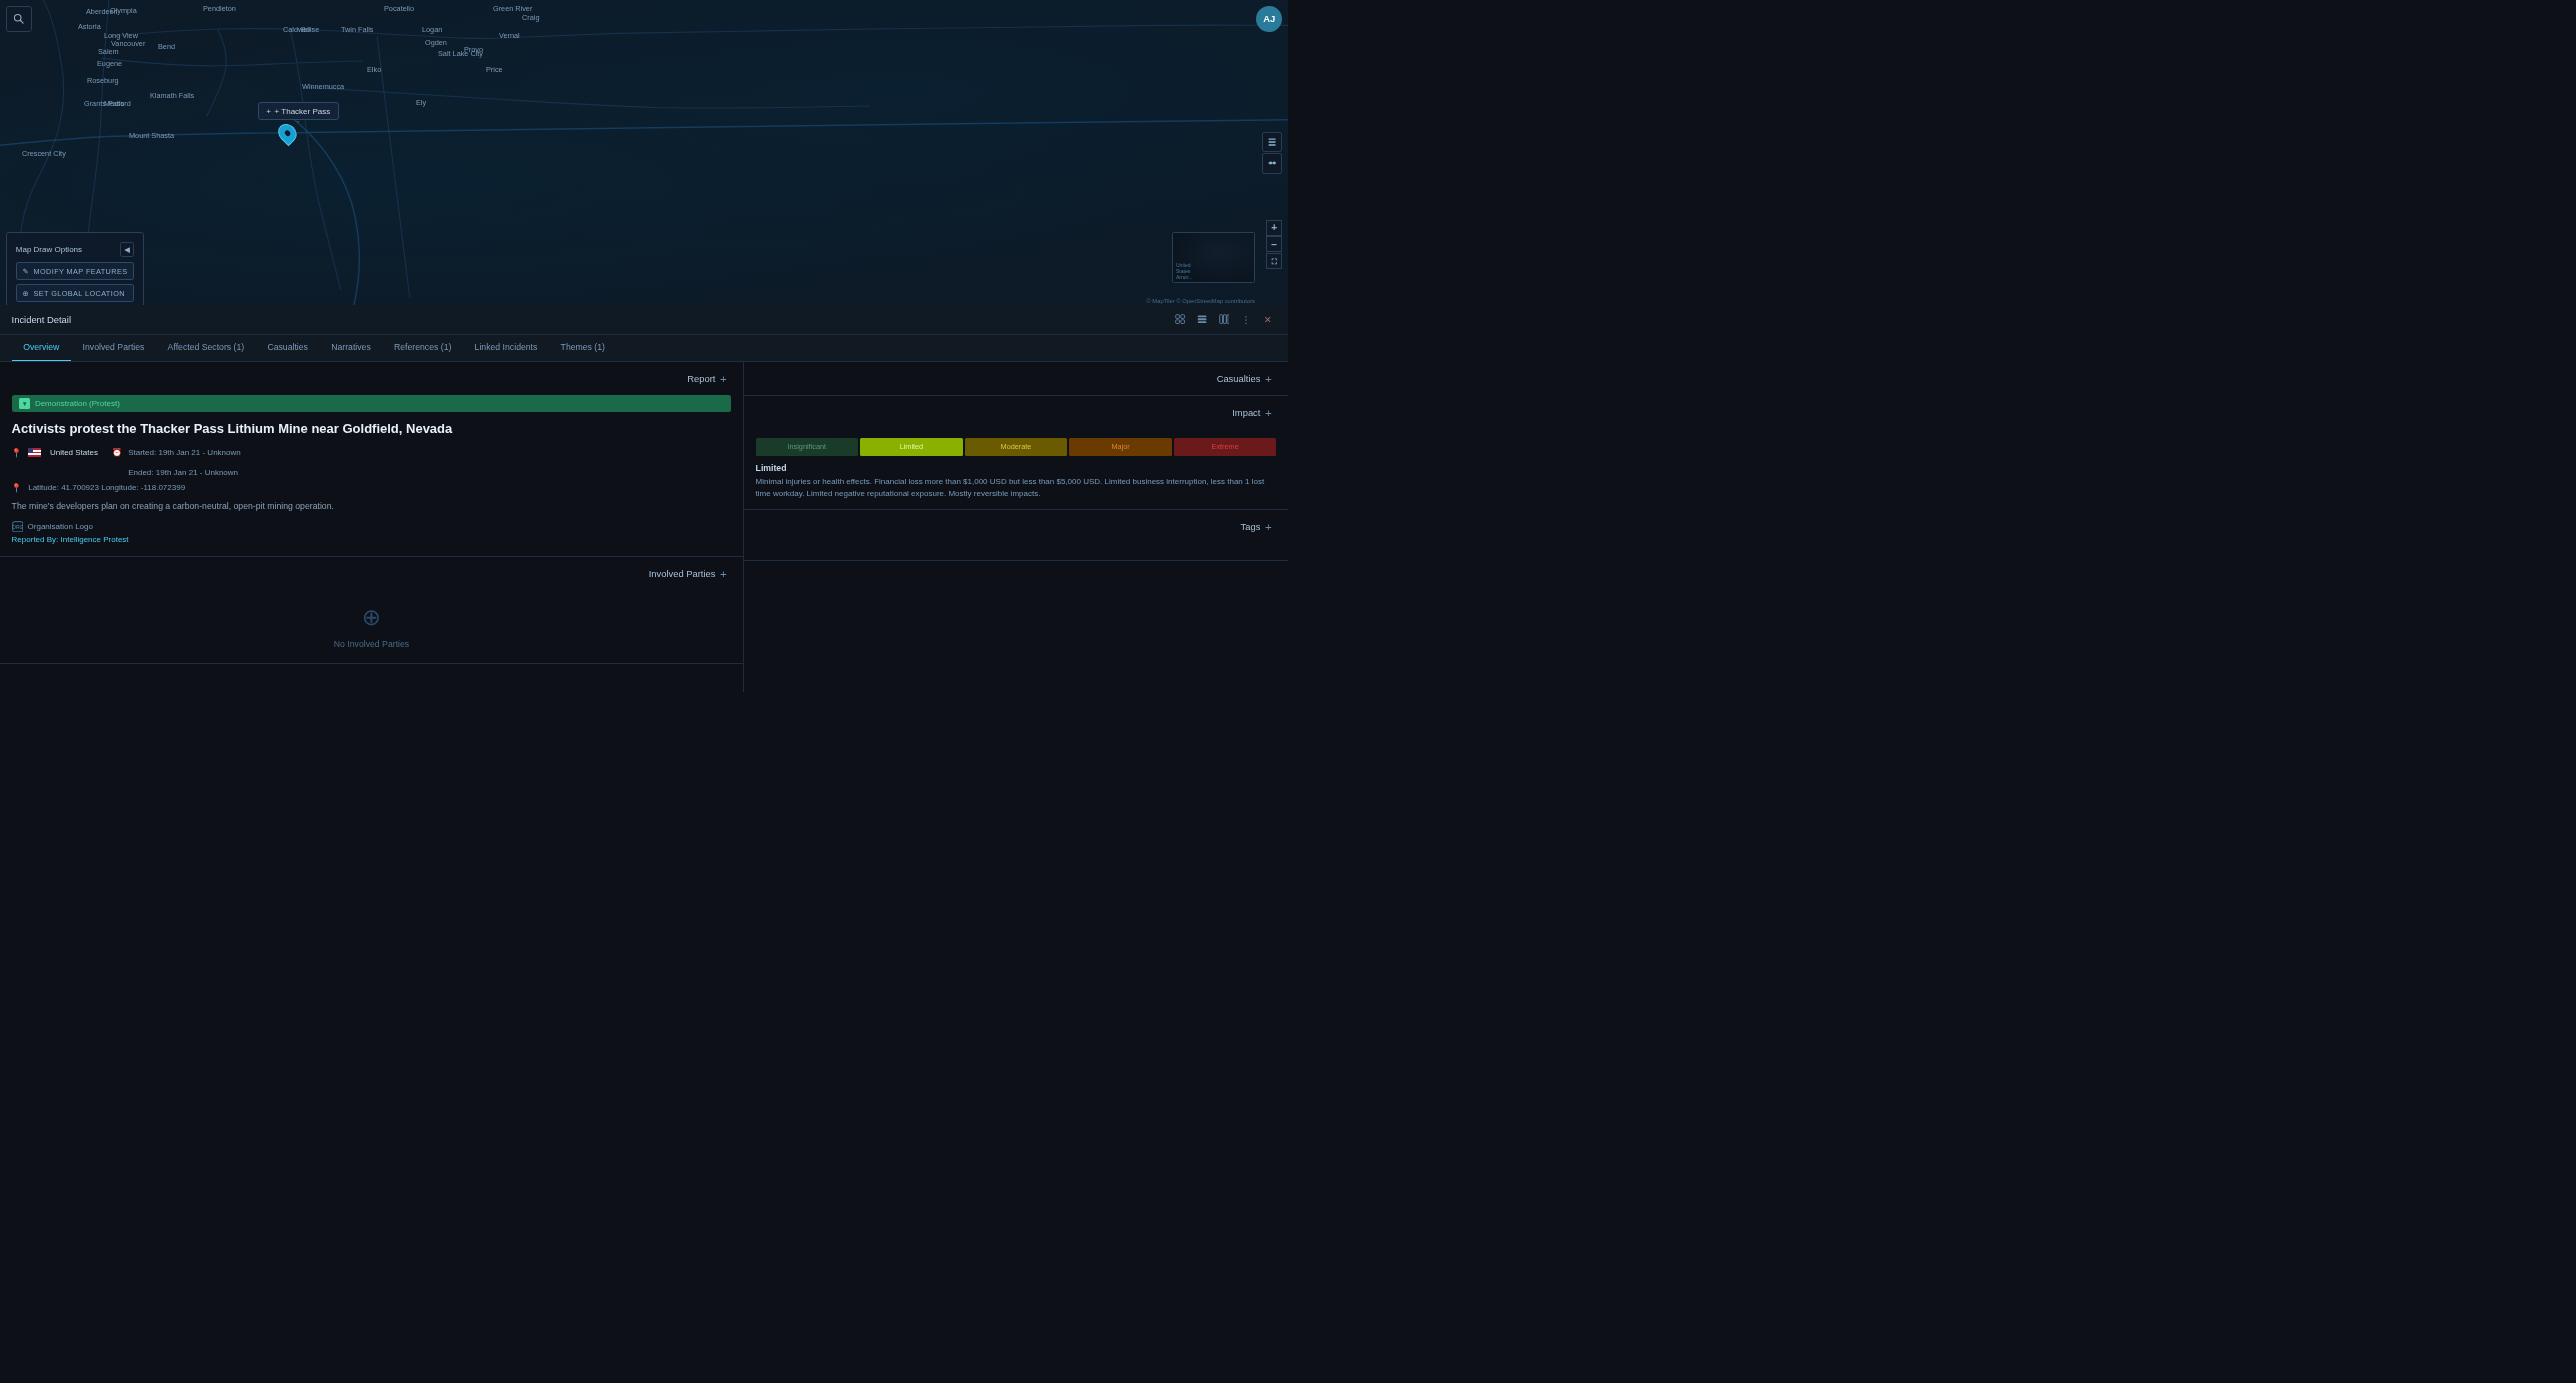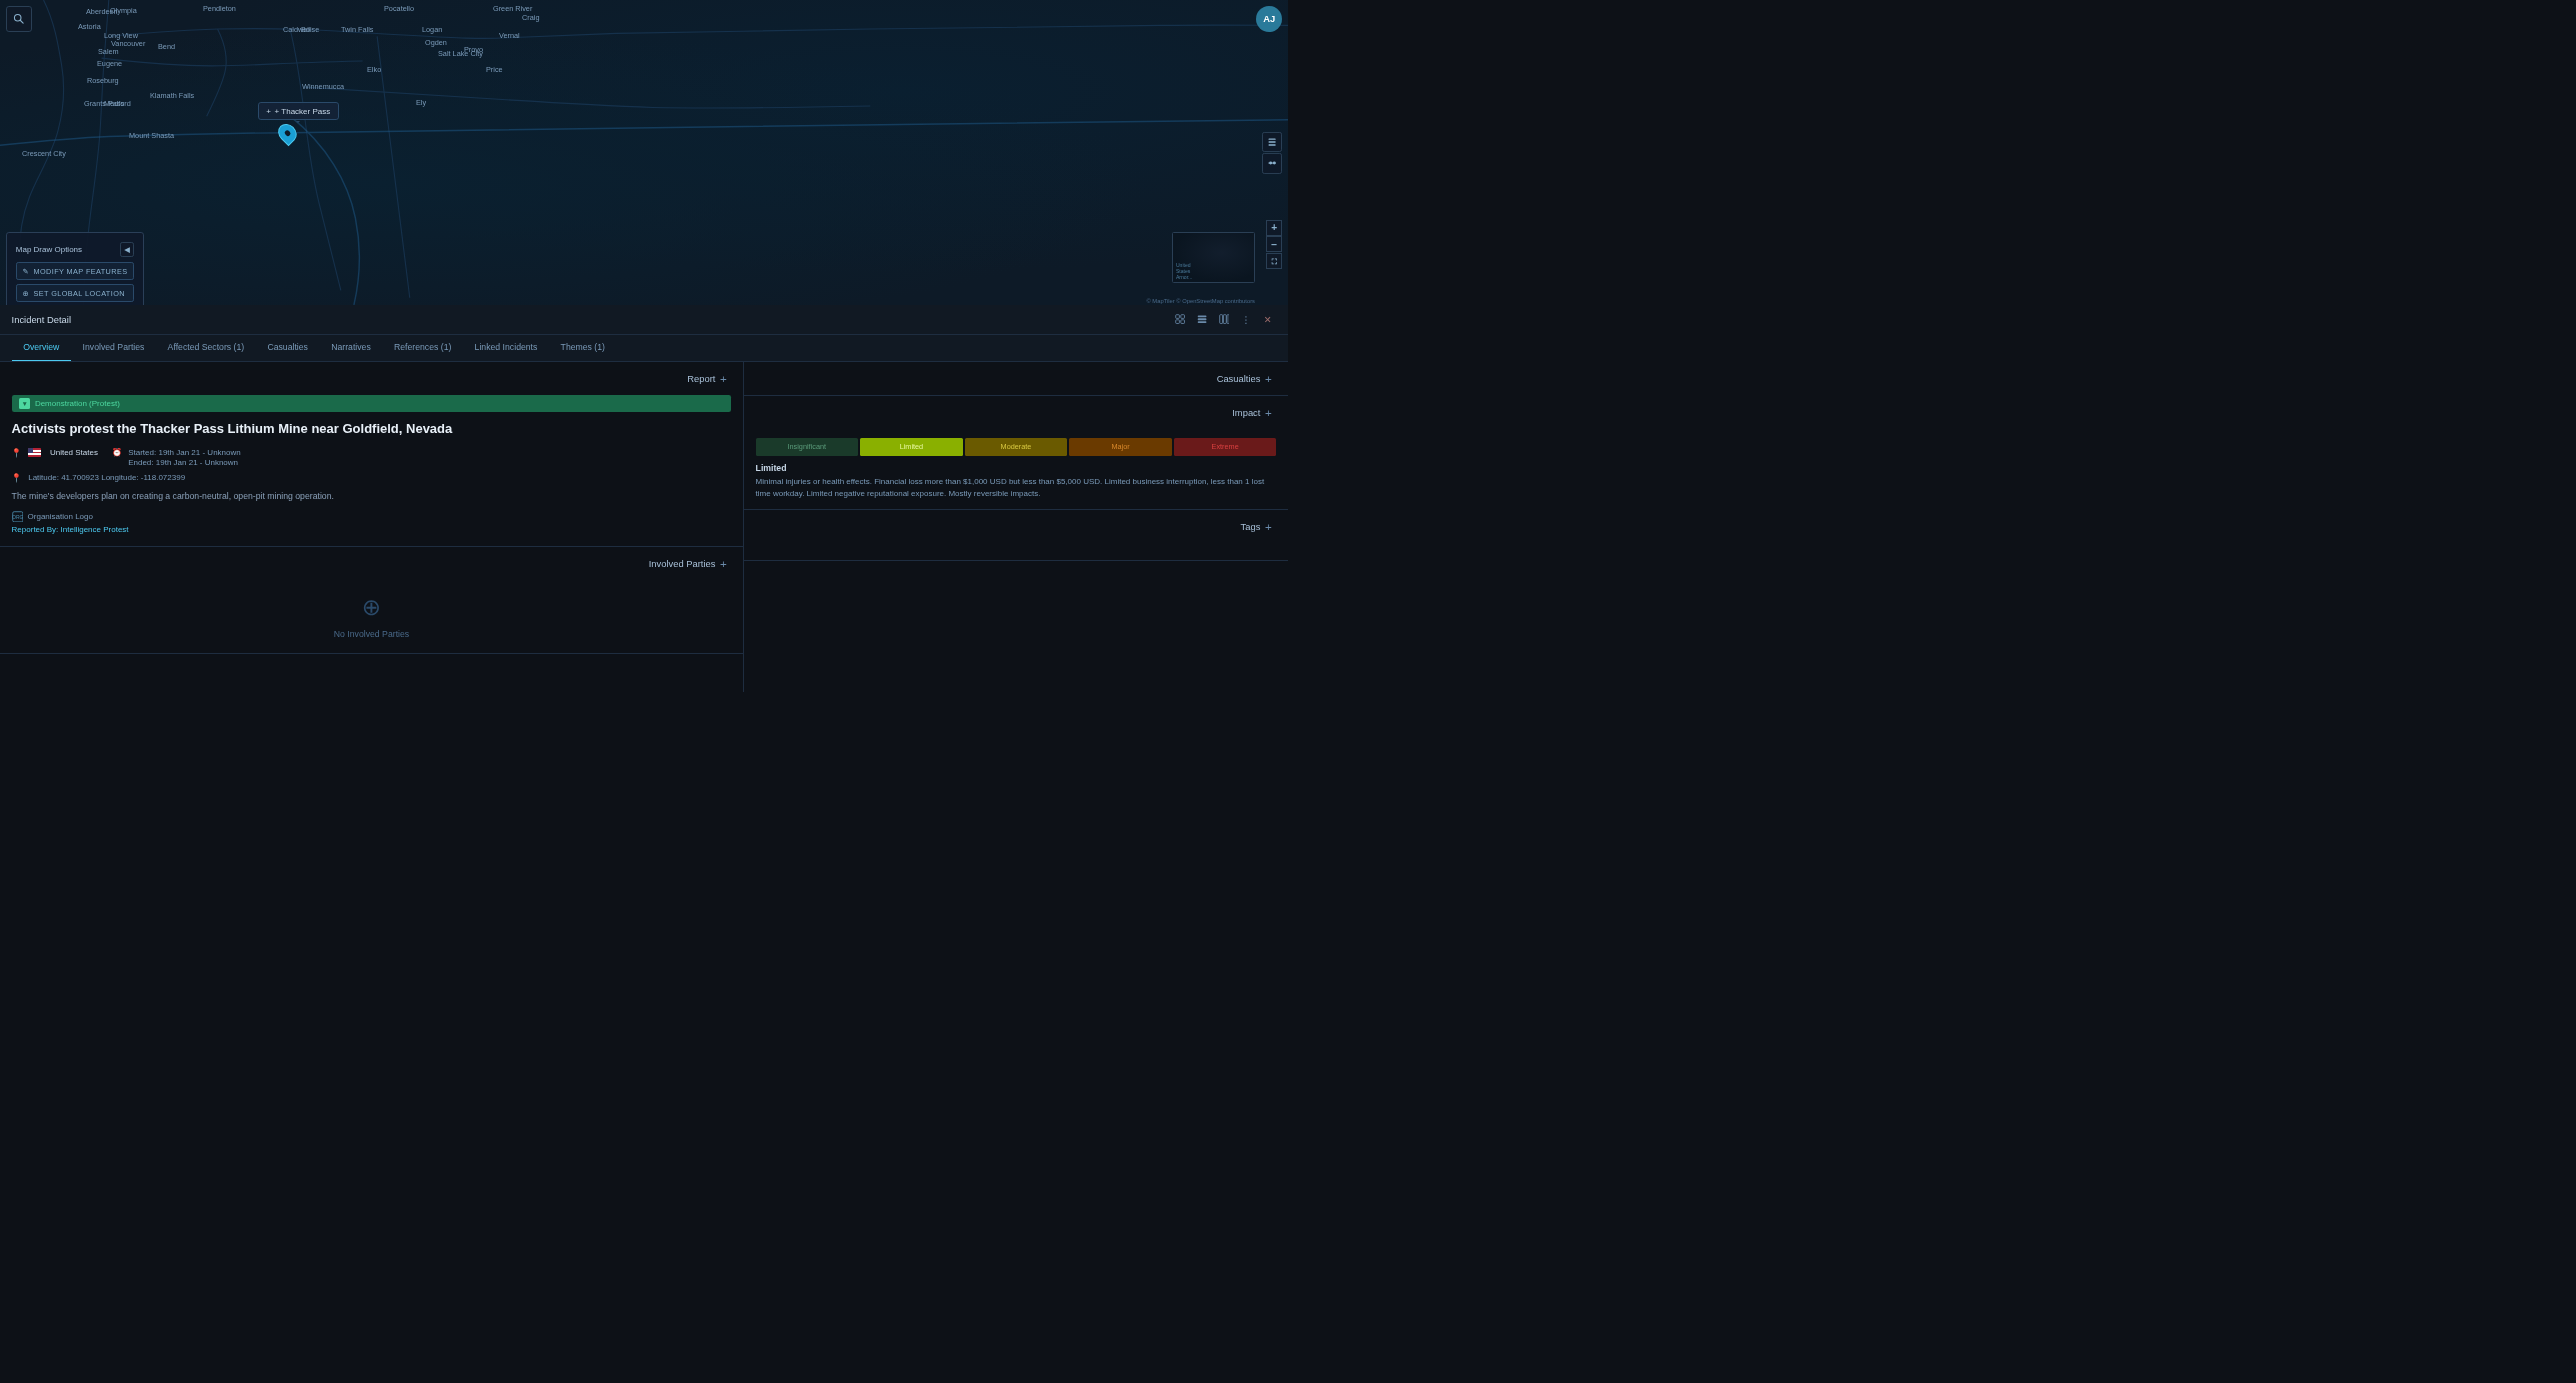--- a/index.html
+++ b/index.html
@@ -473,21 +473,21 @@
     }
 
     .country-name {
       color: #c8d8e8;
       font-weight: 500;
     }
 
     .date-info {
       display: flex;
       flex-direction: column;
-      gap: 1px;
+      gap: 11px;
     }
 
     .coords {
       color: #7a9ab8;
       font-size: 8px;
     }
 
     .description {
       color: #8aa0b8;
       font-size: 8.7px;

